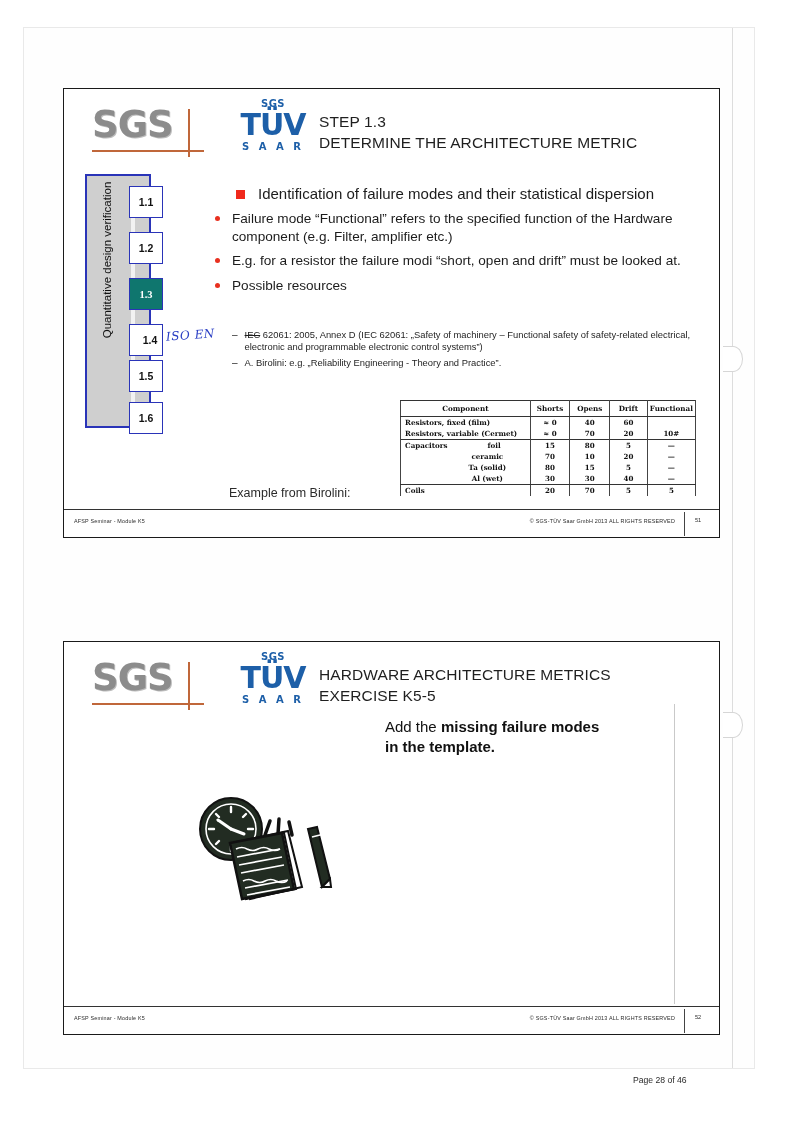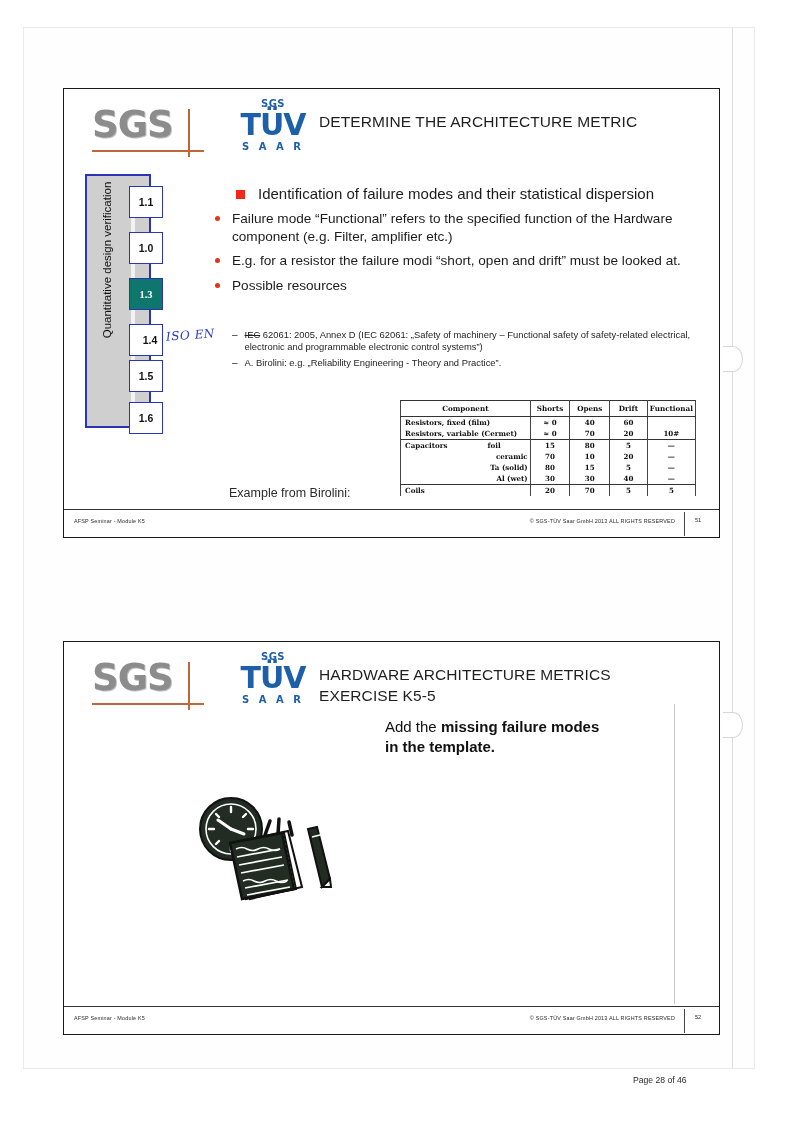--- a/index.html
+++ b/index.html
@@ -245,21 +245,21 @@
     border-bottom: 1.6px double #333;
     padding: 3px 2px;
     font-size: 7.2px;
   }
   table.bir td.lbl {
     text-align: left;
     padding-left: 4px;
     white-space: nowrap;
   }
   table.bir td.sub {
-    text-align: right;
+    text-align: center;
     padding-left: 46px;
     white-space: nowrap;
   }
   tr.grp-top td { border-top: 1.3px solid #333; }
   tr.grp-bot td { border-bottom: 1.3px solid #333; }
 
   
   .slide-footer {
     position: absolute;
     left: 0; right: 0; bottom: 0;
@@ -343,28 +343,29 @@
     <div class="sgs-hbar"></div>
   </div>
 
   <div class="tuv-logo">
     <div class="tuv-sgs">SGS</div>
     <div class="tuv-main">TÜV</div>
     <div class="tuv-saar">S A A R</div>
   </div>
 
   <div class="slide-title">
+    <div>STEP 1.3</div>
     <div>DETERMINE THE ARCHITECTURE METRIC</div>
   </div>
 
   <div class="nav-panel">
     <div class="nav-rail"></div>
     <div class="nav-vtext">Quantitative design verification</div>
     <div class="nav-box" style="top:10px;">1.1</div>
-    <div class="nav-box" style="top:56px;">1.0</div>
+    <div class="nav-box" style="top:56px;">1.2</div>
     <div class="nav-box active" style="top:102px;">1.3</div>
     <div class="nav-box" style="top:148px;padding-left:8px;">1.4</div>
     <div class="nav-box" style="top:184px;">1.5</div>
     <div class="nav-box" style="top:226px;">1.6</div>
   </div>
 
   <div class="l1-row">
     <span class="sq-bullet"></span>
     <span class="l1-text">Identification of failure modes and their statistical dispersion</span>
   </div>

